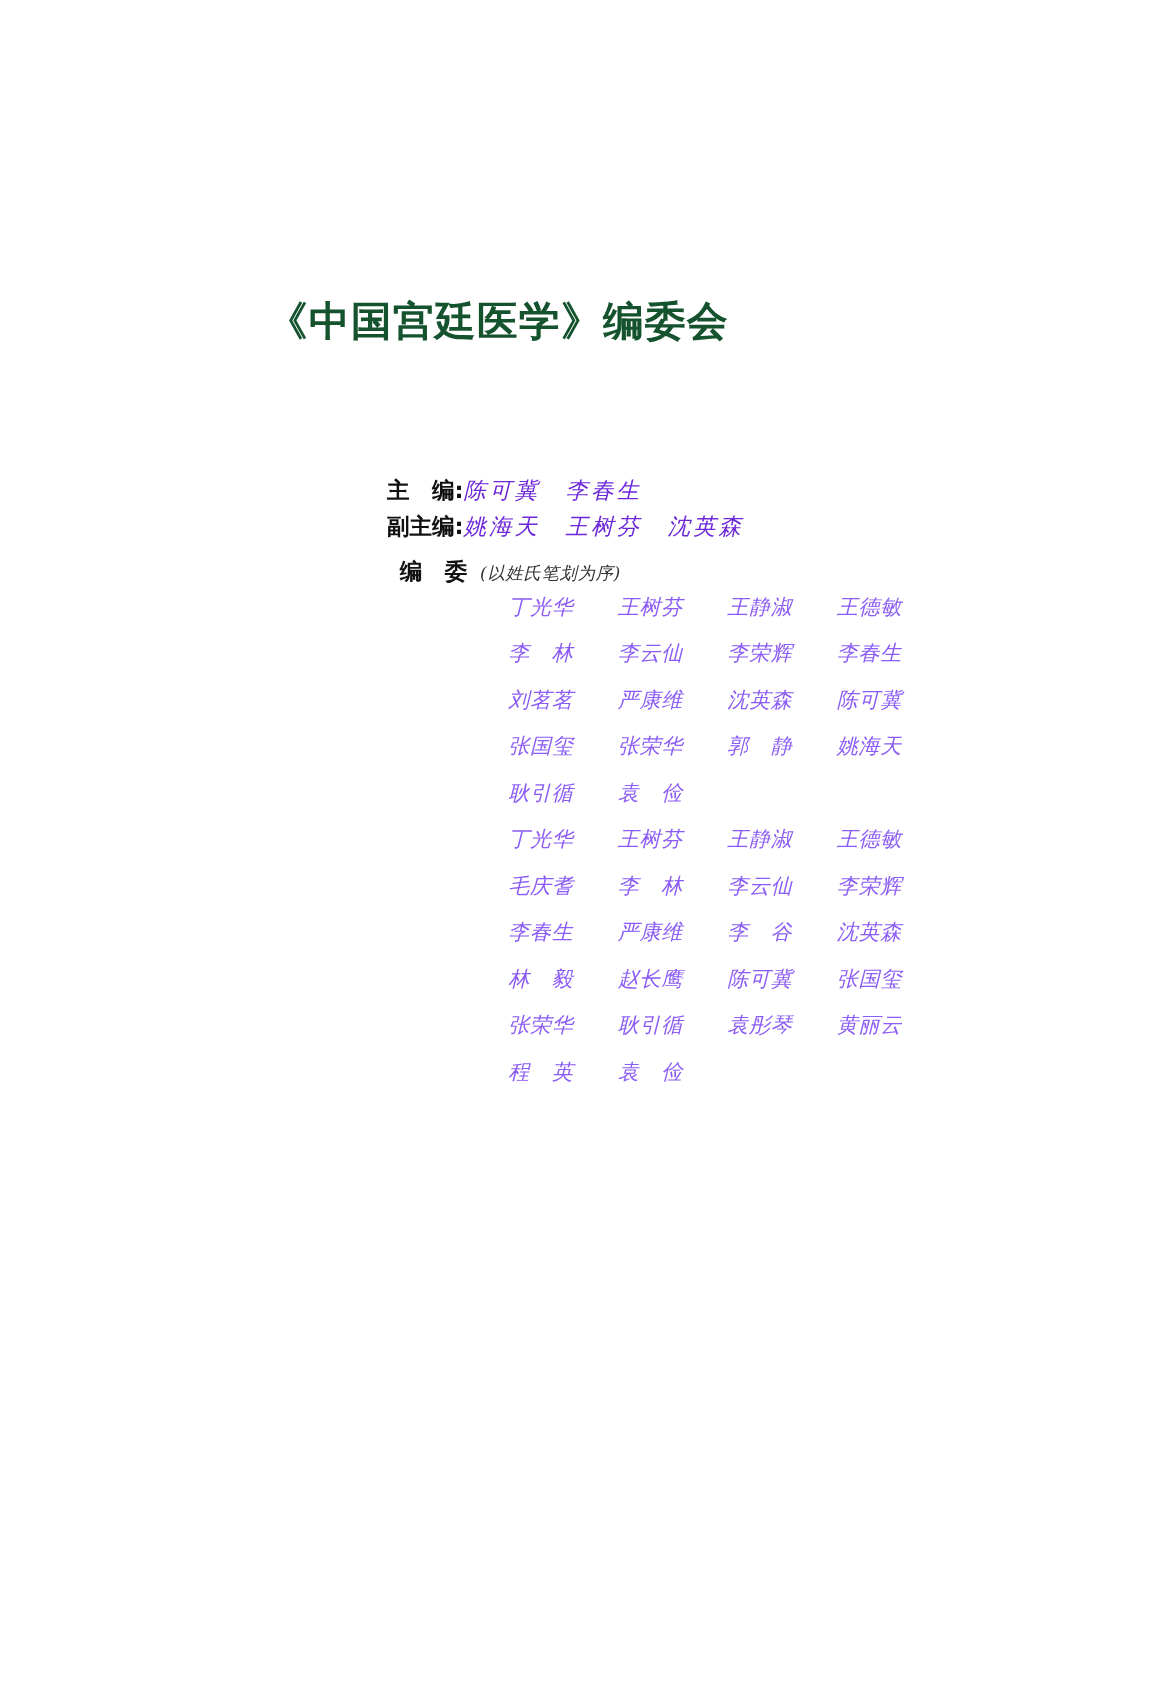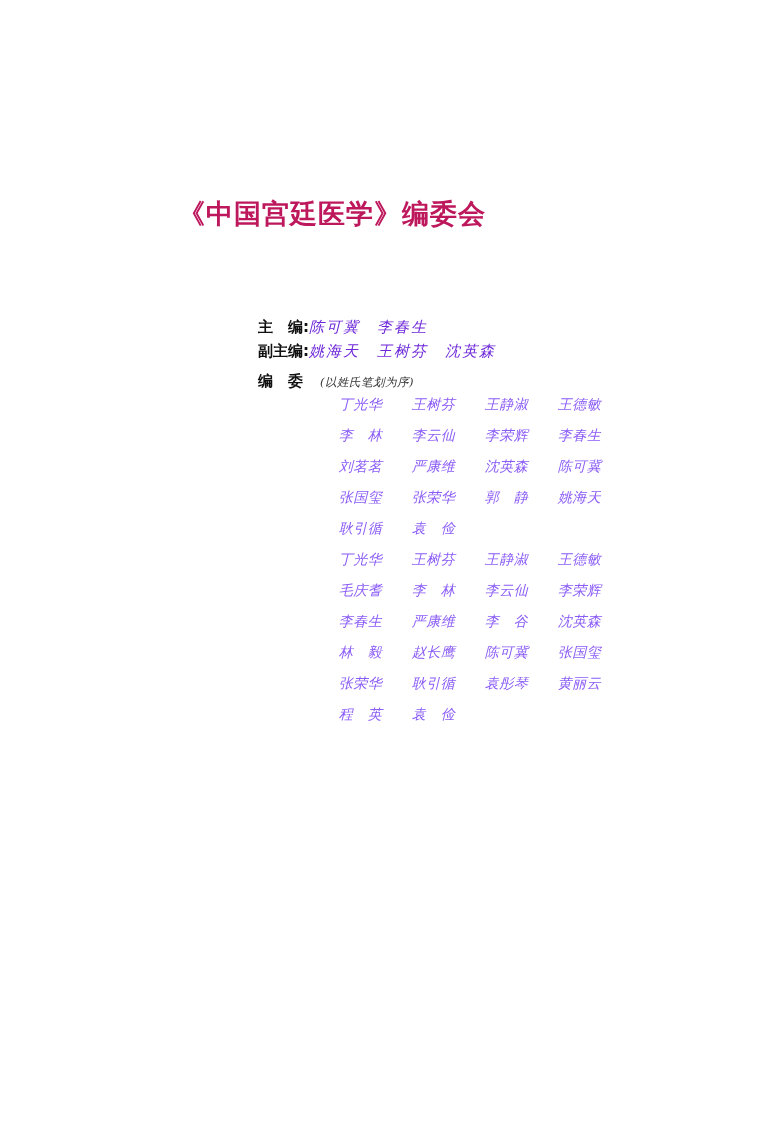--- a/index.html
+++ b/index.html
@@ -24,21 +24,21 @@
   .title {
     position: absolute;
     top: 196px;
     left: 0;
     width: 664px;
     text-align: center;
     font-size: 27px;
     font-weight: 700;
     letter-spacing: 1px;
     font-family: "DejaVu Sans", sans-serif;
-    color: #be185d;
+    color: #14532d;
   }
   .content {
     position: absolute;
     top: 278px;
     left: 258px;
     width: 400px;
     margin-top: 40px;
   }
   .row {
     display: flex;
@@ -48,20 +48,21 @@
   .label {
     font-size: 15px;
     font-weight: 700;
     color: #111;
     white-space: pre;
     font-family: "DejaVu Sans", sans-serif;
   }
   .label-wide {
     min-width: 62px;
     display: inline-block;
+    text-align: center;
   }
   .inline-names {
     font-size: 15px;
     color: #6d28d9;
     font-family: "DejaVu Serif", serif;
     font-style: italic;
     letter-spacing: 2px;
   }
   .note {
     font-size: 11.5px;

